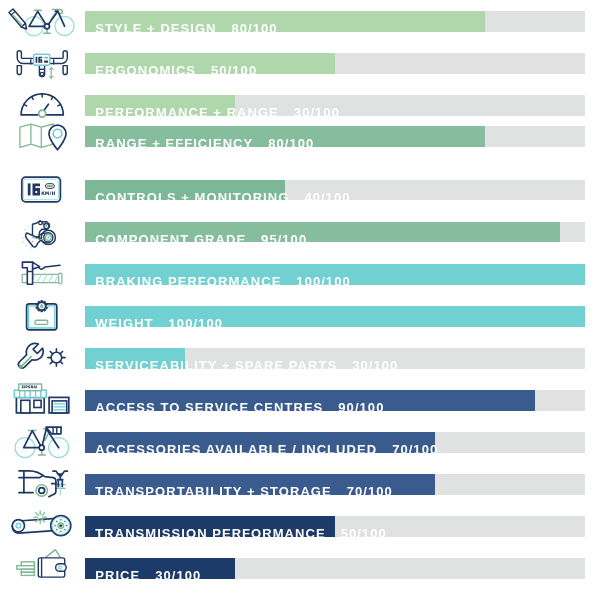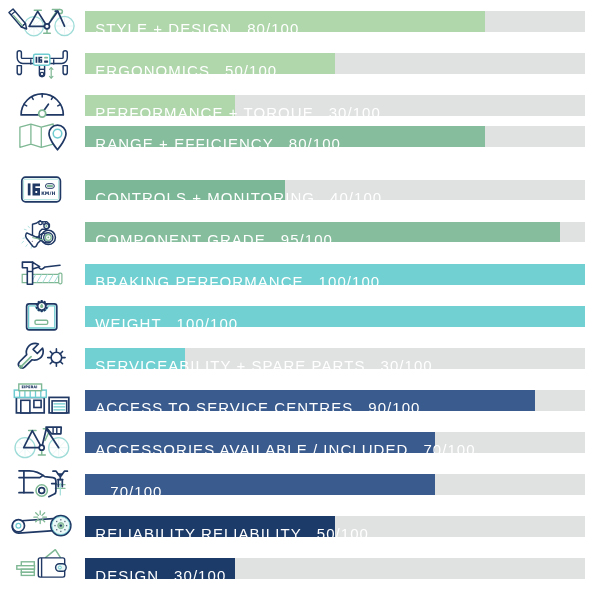--- a/index.html
+++ b/index.html
@@ -3,21 +3,21 @@
 <meta charset="utf-8">
 <style>
   html,body{margin:0;padding:0;}
   body{width:600px;height:593px;background:#ffffff;font-family:"Liberation Sans",sans-serif;overflow:hidden;}
   #chart{position:relative;width:600px;height:593px;}
   .row{position:absolute;left:0;width:600px;height:42.1px;}
   .icon{position:absolute;left:0;top:0;width:85px;height:42.1px;}
   .icon svg{display:block;}
   .track{position:absolute;left:85px;top:11.2px;width:500px;height:20.8px;background:#e0e1e1;}
   .fill{position:absolute;left:0;top:0;height:100%;}
-  .label{position:absolute;left:95.3px;top:11.2px;height:35px;display:flex;align-items:center;color:#ffffff;font-weight:normal;font-size:15px;letter-spacing:1.05px;white-space:nowrap;}
+  .label{position:absolute;left:95.3px;top:11.2px;height:35px;display:flex;align-items:center;color:#ffffff;font-weight:bold;font-size:13px;letter-spacing:1.05px;white-space:nowrap;}
   .label .score{margin-left:15px;}
 </style>
 </head>
 <body>
 
 <div id="chart">
     <div class="row" style="top: 0px;">
       <div class="icon">
         <svg width="85" height="42" viewBox="0 0 85 42" fill="none">
  <g stroke="#9fdcd8" stroke-width="1.3" fill="none">
@@ -104,21 +104,21 @@
   <path d="M23.9 20.3l2.8 1.6M60.6 20.3l-2.8 1.6"></path>
  </g>
  <path d="M44.1 26.3l4.3-6.1" stroke="#1f3864" stroke-width="1.7" stroke-linecap="round"></path>
  <circle cx="42.2" cy="29.6" r="3.5" fill="#fff" stroke="#7fb894" stroke-width="1.8"></circle>
 </svg>
       </div>
       <div class="track">
         <div class="fill" style="width: 30%; background: rgb(176, 215, 172);"></div>
       </div>
       <div class="label">
-        <span>PERFORMANCE + TORQUE</span>
+        <span>PERFORMANCE + RANGE</span>
         <span class="score">30/100</span>
       </div>
     </div>
     <div class="row" style="top: 115px;">
       <div class="icon">
         <svg width="85" height="42" viewBox="0 0 85 42" fill="none">
 <g transform="translate(0.6,1.5)">
  <g stroke="#7fb894" stroke-width="1.3" fill="none" stroke-linejoin="round">
   <path d="M19.3 10.7l11-3.1 10.4 3.1 11.9-3.2v20.1l-11.9 3.2-10.4-3.2-11 3.2z"></path>
   <path d="M30.3 7.6v19.7M40.7 10.7v20"></path>
@@ -360,20 +360,21 @@
   <path d="M60.3 13v3.6"></path>
   <path d="M57.9 16.6h4.8"></path>
   <path d="M58.3 16.6v7M62.3 16.6v7"></path>
  </g>
 </svg>
       </div>
       <div class="track">
         <div class="fill" style="width: 70%; background: rgb(58, 91, 141);"></div>
       </div>
       <div class="label">
+        <span>TRANSPORTABILITY + STORAGE</span>
         <span class="score">70/100</span>
       </div>
     </div>
     <div class="row" style="top: 505.2px;">
       <div class="icon">
         <svg width="85" height="42" viewBox="0 0 85 42" fill="none">
  <path d="M18.4 14.5h42.4a6.1 6.1 0 0 1 0 12.2H18.4a6.1 6.1 0 0 1 0-12.2z" transform="rotate(-4 39.6 20.6)" fill="#fff" stroke="#1f3864" stroke-width="1.7"></path>
  <circle cx="60.8" cy="20.6" r="10" fill="#eaf8f7" stroke="#1f3864" stroke-width="1.7"></circle>
  <circle cx="60.8" cy="20.6" r="9" fill="none" stroke="#6ecbd0" stroke-width="0.9"></circle>
  <g>
@@ -392,21 +393,21 @@
  <circle cx="18.4" cy="20.7" r="2.4" fill="none" stroke="#6ecbd0" stroke-width="1.2"></circle>
  <g stroke="#7fb894" stroke-width="1.3" stroke-linecap="round">
   <path d="M40.2 9.6L40.2 5.9M42.0 10.4L44.7 7.7M42.8 12.2L46.5 12.2M42.0 14.0L44.7 16.7M40.2 14.8L40.2 18.5M38.4 14.0L35.7 16.7M37.6 12.2L33.9 12.2M38.4 10.4L35.7 7.7"></path>
  </g>
 </svg>
       </div>
       <div class="track">
         <div class="fill" style="width: 50%; background: rgb(29, 59, 105);"></div>
       </div>
       <div class="label">
-        <span>RELIABILITY RELIABILITY</span>
+        <span>TRANSMISSION PERFORMANCE</span>
         <span class="score">50/100</span>
       </div>
     </div>
     <div class="row" style="top: 547.3px;">
       <div class="icon">
         <svg width="85" height="42" viewBox="0 0 85 42" fill="none">
  <g fill="#fff" stroke="#7fb894" stroke-width="1.4">
   <rect x="21.3" y="14.8" width="13" height="3.9"></rect>
   <rect x="16.8" y="18.7" width="17.7" height="3.5"></rect>
   <rect x="21.3" y="22.2" width="13" height="3.1"></rect>
@@ -416,17 +417,17 @@
  <rect x="38.3" y="10.9" width="26.4" height="19.2" rx="1.8" fill="#fff" stroke="#1f3864" stroke-width="1.4"></rect>
  <path d="M41.6 10.9v19.2" stroke="#1f3864" stroke-width="1.4"></path>
  <rect x="55.6" y="16.7" width="10.6" height="7.6" rx="3.8" fill="#eaf8f7" stroke="#1f3864" stroke-width="1.4"></rect>
  <circle cx="59.9" cy="20.5" r="1.5" fill="none" stroke="#6ecbd0" stroke-width="1"></circle>
 </svg>
       </div>
       <div class="track">
         <div class="fill" style="width: 30%; background: rgb(29, 59, 105);"></div>
       </div>
       <div class="label">
-        <span>DESIGN</span>
+        <span>PRICE</span>
         <span class="score">30/100</span>
       </div>
     </div>
   </div>
 
 </body></html>

